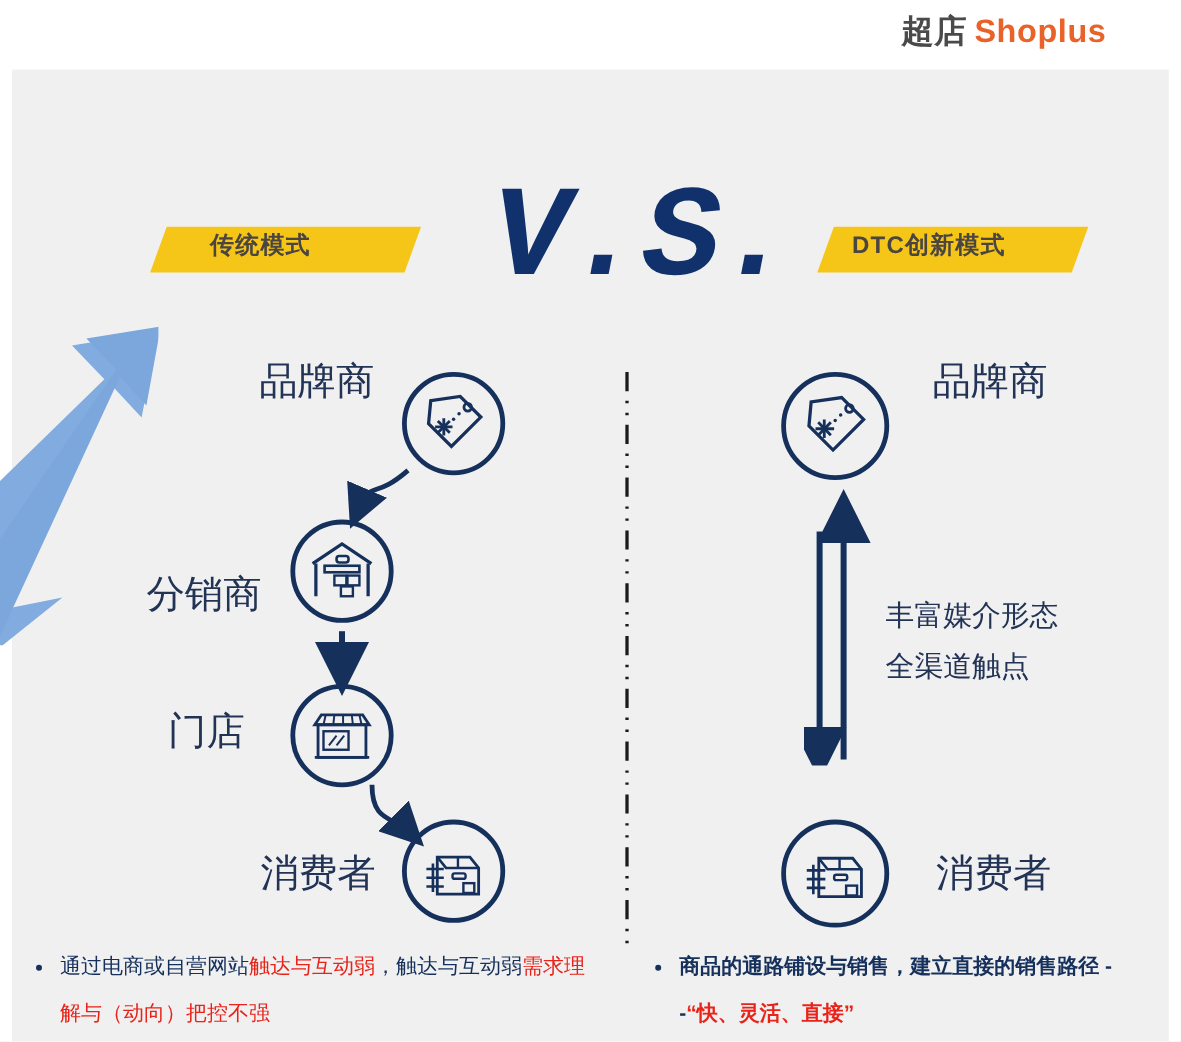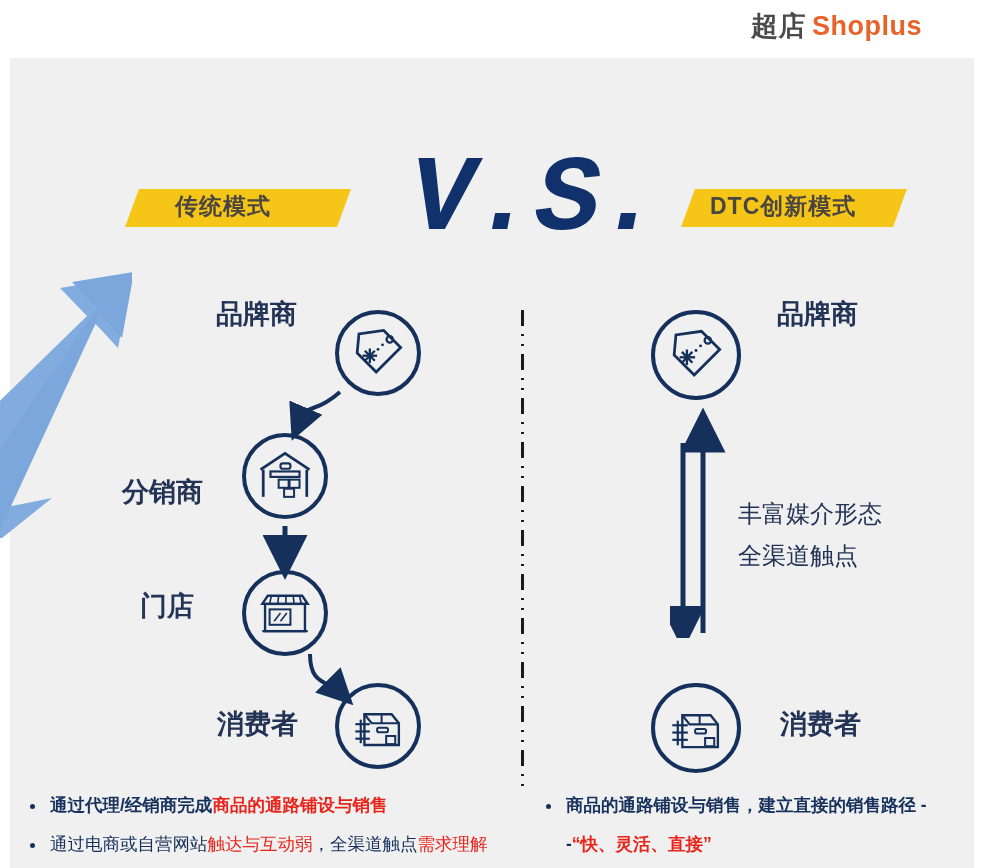--- a/index.html
+++ b/index.html
@@ -36,21 +36,21 @@
   .blue-arrow{position:absolute;left:-18px;top:180px;width:140px;height:300px;}
 
   
   .banner{
     position:absolute;height:38px;
     background:#f5c518;
     transform:skewX(-20deg);
   }
   .banner-label{
     position:absolute;
-    font-size:23px;font-weight:bold;color:#4a4540;
+    font-size:20px;font-weight:bold;color:#4a4540;
     white-space:nowrap;
     letter-spacing:1px;
   }
   #banner-left{left:122px;top:131px;width:212px;}
   #label-left{left:165px;top:133px;}
   #banner-right{left:678px;top:131px;width:212px;}
   #label-right{left:700px;top:133px;text-align:right;}
 
   
   .vs{
@@ -66,21 +66,21 @@
     position:absolute;left:511px;top:252px;width:3px;height:480px;
   }
   .circle{
     position:absolute;
     border:4px solid #16305c;border-radius:50%;
     box-sizing:border-box;
     background:transparent;
   }
   .node-label{
     position:absolute;
-    font-size:27px;color:#223355;white-space:nowrap;font-weight:bold;
+    font-size:32px;color:#223355;white-space:nowrap;
   }
 
   
   #c-brand-l{left:325px;top:252px;width:86px;height:86px;}
   #l-brand-l{left:206px;top:238px;}
   #c-dist-l {left:232px;top:375px;width:86px;height:86px;}
   #l-dist-l {left:112px;top:416px;}
   #c-store-l{left:232px;top:512px;width:86px;height:86px;}
   #l-store-l{left:130px;top:530px;}
   #c-cons-l {left:325px;top:625px;width:86px;height:86px;}
@@ -269,22 +269,21 @@
           <line x1="19" y1="42" x2="36" y2="42"></line>
           <line x1="19" y1="50" x2="36" y2="50"></line>
           <line x1="19" y1="58" x2="36" y2="58"></line>
           <line x1="25" y1="37" x2="25" y2="64"></line>
         </g>
       </svg>
     </div>
     <div class="node-label" id="l-cons-r">消费者</div>
 
     <div class="bullets" id="bullets-left">
-        <div class="bullet"><span class="seg navy-b">通过代理/经销商完成</span><span class="seg red-b">商品的通路铺设与销售</span></div>
-        <div class="bullet"><span class="seg navy">通过电商或自营网站</span><span class="seg red">触达与互动弱</span><span class="seg navy">，全渠道触点</span><span class="seg red">需求理解与（动向）把控不强</span></div>
+        <div class="bullet"><span class="seg navy">通过电商或自营网站</span><span class="seg red">触达与互动弱</span><span class="seg navy">，触达与互动弱</span><span class="seg red">需求理解与（动向）把控不强</span></div>
       </div>
     <div class="bullets" id="bullets-right">
         <div class="bullet"><span class="seg navy-b">商品的通路铺设与销售，建立直接的销售路径 --</span><span class="seg red-b">“快、灵活、直接”</span></div>
         <div class="bullet"></div>
       </div>
 
   </div>
 </div>
 
 </body></html>

